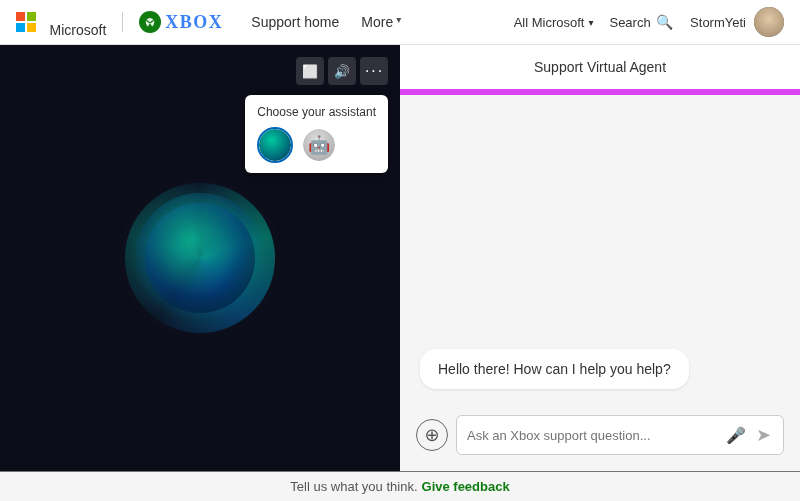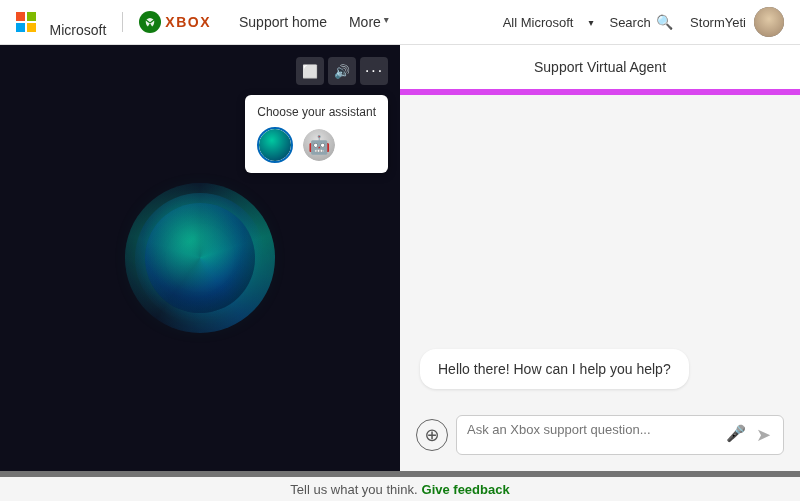--- a/index.html
+++ b/index.html
@@ -41,24 +41,25 @@
       width: 22px;
       height: 22px;
       background: #107c10;
       border-radius: 50%;
       display: flex;
       align-items: center;
       justify-content: center;
     }
     .xbox-circle svg { width: 14px; height: 14px; }
     .xbox-text {
-      font-size: 14px;
+      font-size: 18px;
       font-weight: 700;
-      color: #c2410c;
+      color: #3b82f6;
       letter-spacing: 1.5px;
+      font-family: Liberation Serif, serif;
     }
     .header-nav {
       display: flex;
       align-items: center;
       gap: 2px;
       margin-left: 8px;
     }
     .nav-item {
       font-size: 14px;
       color: #333;
@@ -73,21 +74,21 @@
       align-items: center;
       gap: 16px;
       margin-left: auto;
     }
     .all-microsoft {
       font-size: 13px;
       color: #333;
       cursor: pointer;
       display: flex;
       align-items: center;
-      gap: 15px;
+      gap: 4px;
     }
     .search-btn {
       display: flex;
       align-items: center;
       gap: 6px;
       font-size: 13px;
       color: #333;
       cursor: pointer;
       border: none;
       background: none;
@@ -283,21 +284,21 @@
       font-size: 18px;
       color: #555;
       flex-shrink: 0;
     }
     .chat-input-wrapper {
       flex: 1;
       background: #fff;
       border: 1px solid #ccc;
       border-radius: 6px;
       display: flex;
-      align-items: flex-start;
+      align-items: center;
       padding: 6px 10px;
       gap: 6px;
     }
     .chat-input {
       flex: 1;
       border: none;
       outline: none;
       font-size: 13px;
       color: #888;
       background: transparent;
@@ -317,21 +318,21 @@
     
     .footer {
       height: 30px;
       background: #f5f5f5;
       display: flex;
       align-items: center;
       justify-content: center;
       font-size: 13px;
       color: #555;
       gap: 4px;
-      border-top: 6px solid #737373;
+      border-top: 1px solid #737373;
     }
     .give-feedback {
       color: #107c10;
       font-weight: 600;
       cursor: pointer;
     }
   </style>
 </head>
 <body>
 

